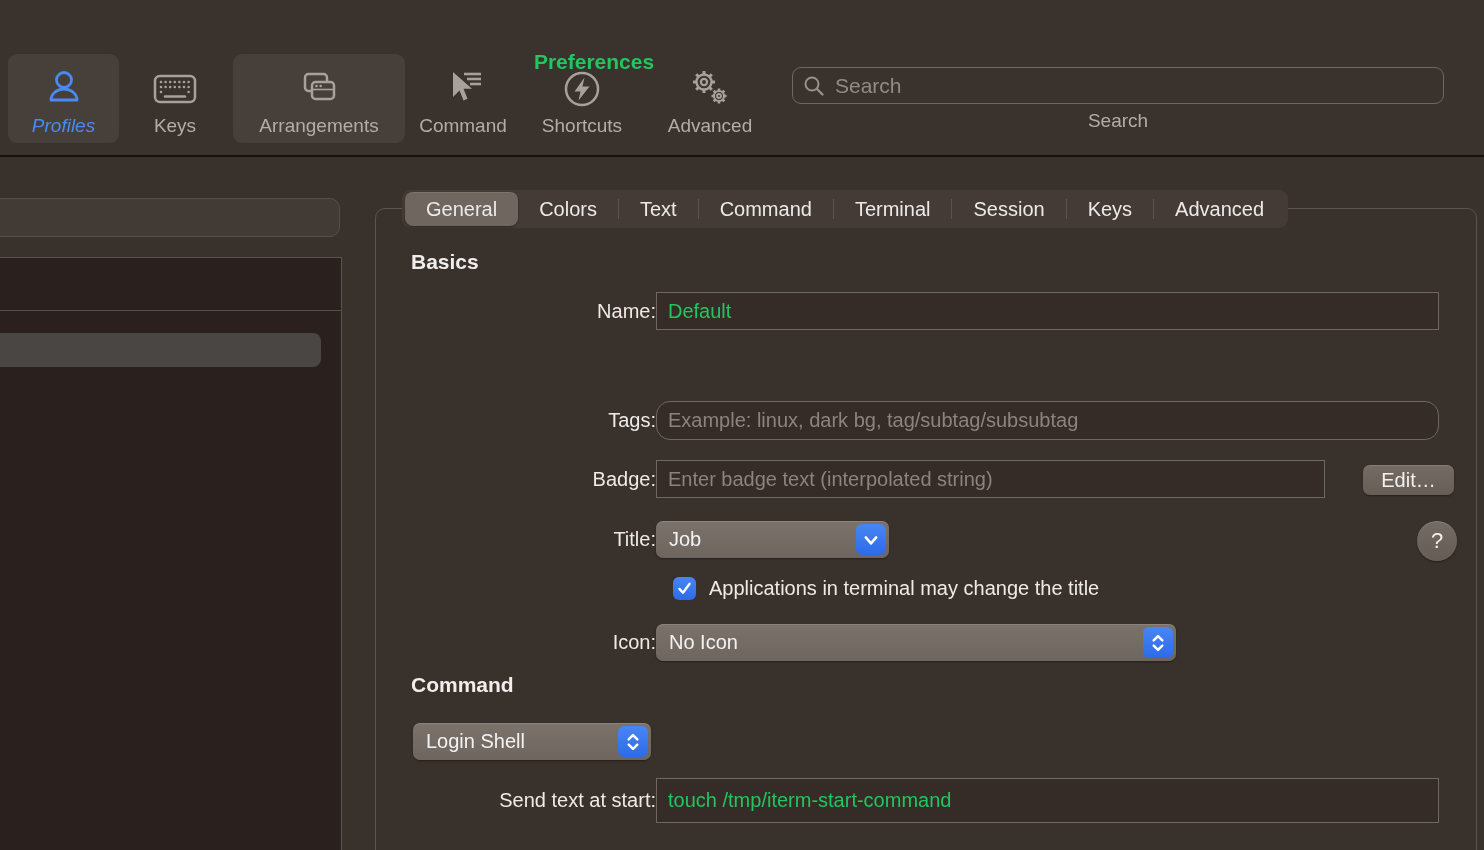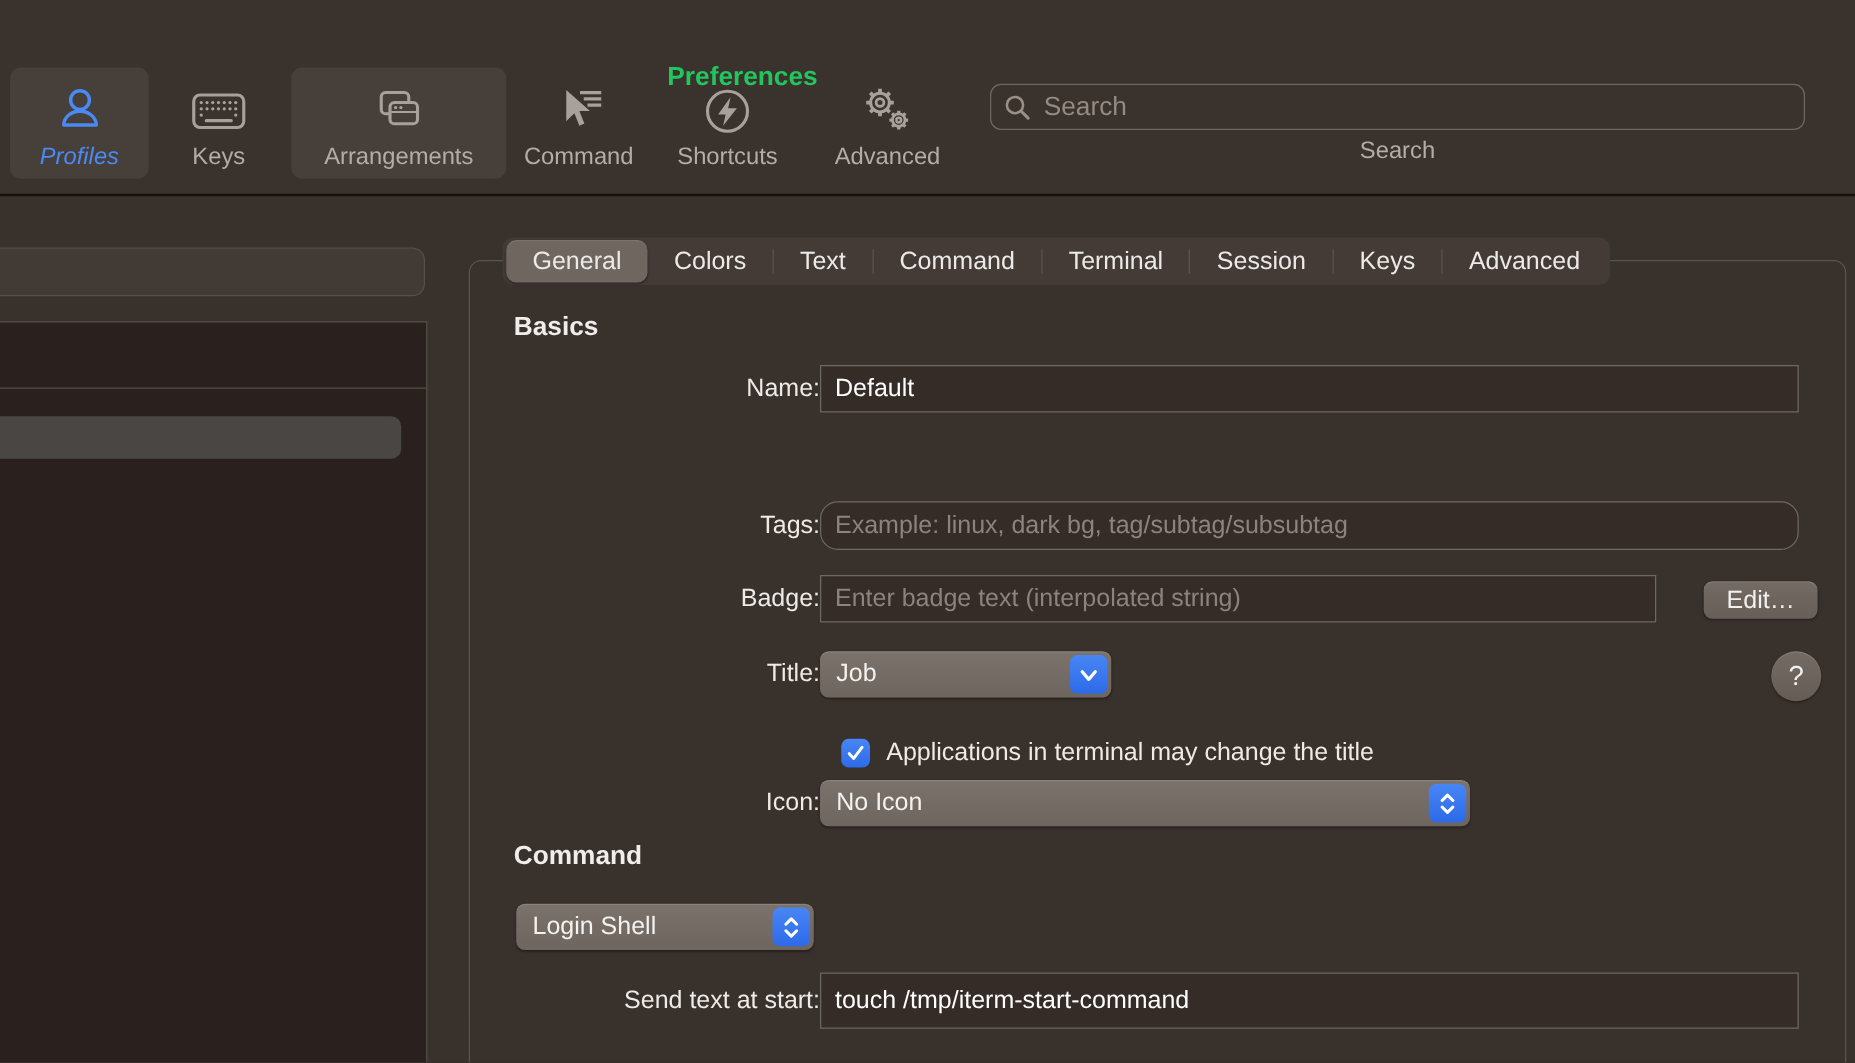--- a/index.html
+++ b/index.html
@@ -26,21 +26,21 @@
   
   .panel{position:absolute;left:375px;top:208px;width:1102px;height:660px;box-sizing:border-box;background:#39312c;border:1px solid #5a534e;border-radius:10px;}
   .tabbar{position:absolute;left:402px;top:190px;height:38px;background:#443b36;border-radius:9px;display:flex;align-items:center;padding:0 3px;z-index:5;}
   .tab{font-size:20px;color:#eceae8;padding:0 21px;height:34px;line-height:34px;border-radius:8px;white-space:nowrap;}
   .tab.selected{background:#6f6660;box-shadow:0 1px 2px rgba(0,0,0,.35), inset 0 1px 0 rgba(255,255,255,.08);}
   .tab-div{width:1px;height:20px;background:#5b534e;}
   
   .row{position:absolute;display:flex;align-items:center;}
   .flabel{width:280px;text-align:right;font-size:20px;color:#edeae7;white-space:nowrap;flex:none;}
   .heading{position:absolute;left:35px;font-size:21px;font-weight:bold;color:#f0edeb;white-space:nowrap;}
-  .tinput{box-sizing:border-box;background:#352c28;border:1px solid #6f6761;color:#ffffff;font-family:"Liberation Sans",sans-serif;font-size:20px;padding:0 11px;outline:none;}
+  .tinput{box-sizing:border-box;background:#352c28;border:1px solid #6f6761;color:#22c55e;font-family:"Liberation Sans",sans-serif;font-size:20px;padding:0 11px;outline:none;}
   .tinput::placeholder{color:#8d837d;}
   .popup{position:relative;box-sizing:border-box;height:37px;border-radius:7px;background:linear-gradient(#7b726c,#6e655f);box-shadow:0 1px 2px rgba(0,0,0,.35), inset 0 1px 0 rgba(255,255,255,.12);display:flex;align-items:center;padding:0 40px 0 13px;font-size:20px;color:#f4f2f0;}
   .stepper{position:absolute;right:3px;top:3px;bottom:3px;width:30px;border-radius:6px;background:linear-gradient(#4886f4,#2d6ae9);display:flex;align-items:center;justify-content:center;}
   .push-btn{box-sizing:border-box;border:none;border-radius:7px;background:linear-gradient(#746b65,#675e58);box-shadow:0 1px 2px rgba(0,0,0,.35), inset 0 1px 0 rgba(255,255,255,.12);color:#f2f0ee;font-family:"Liberation Sans",sans-serif;font-size:20px;display:flex;align-items:center;justify-content:center;}
   .help-btn{position:absolute;width:40px;height:40px;border-radius:50%;background:linear-gradient(#746b65,#655c56);box-shadow:0 1px 2px rgba(0,0,0,.4), inset 0 1px 0 rgba(255,255,255,.12);display:flex;align-items:center;justify-content:center;font-size:22px;color:#f2f0ee;}
   .checkbox{width:23px;height:23px;border-radius:6px;background:linear-gradient(#4886f4,#2d6ae9);display:flex;align-items:center;justify-content:center;flex:none;}
   .cb-label{font-size:20px;color:#edeae7;margin-left:13px;white-space:nowrap;}
 </style>
 </head>
 <body>
@@ -222,21 +222,21 @@
         <span>Job</span>
         <span class="stepper">
           <svg width="26" height="28" viewBox="0 0 30 30" fill="none" stroke="#fff" stroke-width="3" stroke-linecap="round" stroke-linejoin="round">
             <polyline points="9,12 15,19 21,12"></polyline>
           </svg>
         </span>
       </div>
     </div>
     <div class="help-btn" style="left:1041px;top:312px;">?</div>
 
-    <div class="row" style="left:297px;top:381px;height:24px;">
+    <div class="row" style="left:297px;top:367px;height:24px;">
       <div class="checkbox">
         <svg width="17" height="17" viewBox="0 0 20 20" fill="none" stroke="#fff" stroke-width="2.8" stroke-linecap="round" stroke-linejoin="round">
           <polyline points="4,10.5 8.2,15 16,4.5"></polyline>
         </svg>
       </div>
       <div class="cb-label">Applications in terminal may change the title</div>
     </div>
 
     <div class="row" style="left:0;top:415px;height:37px;">
       <div class="flabel">Icon:</div>

